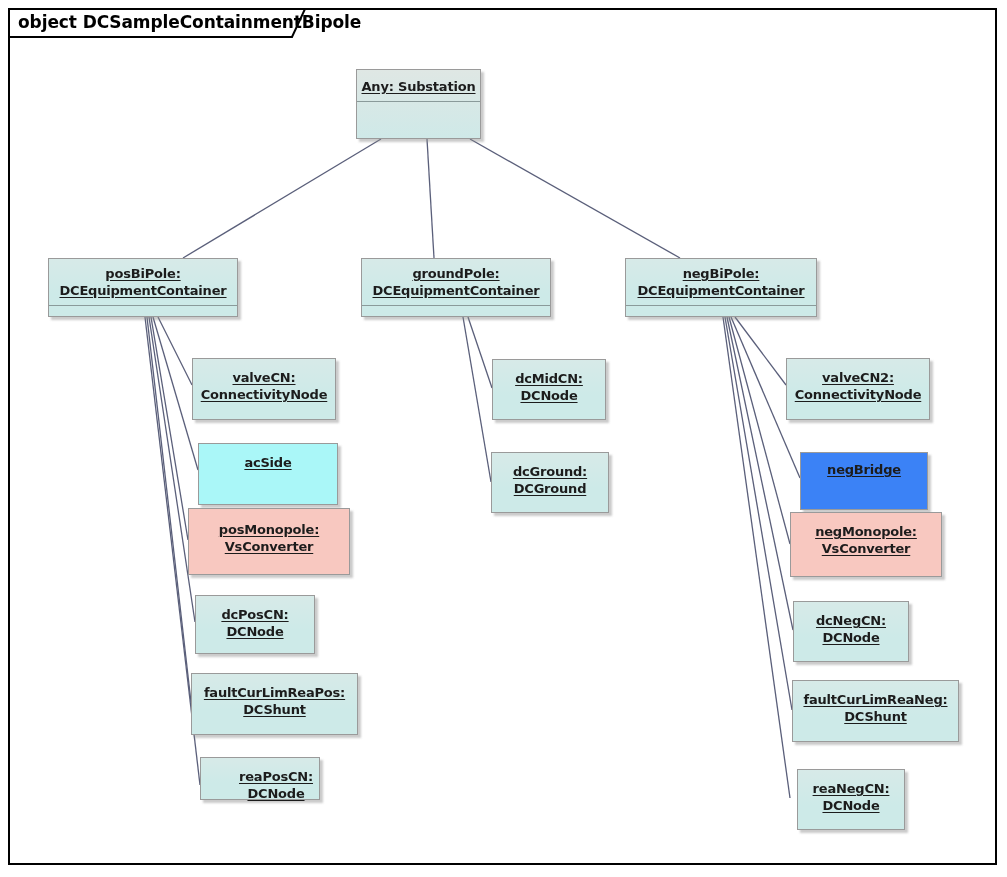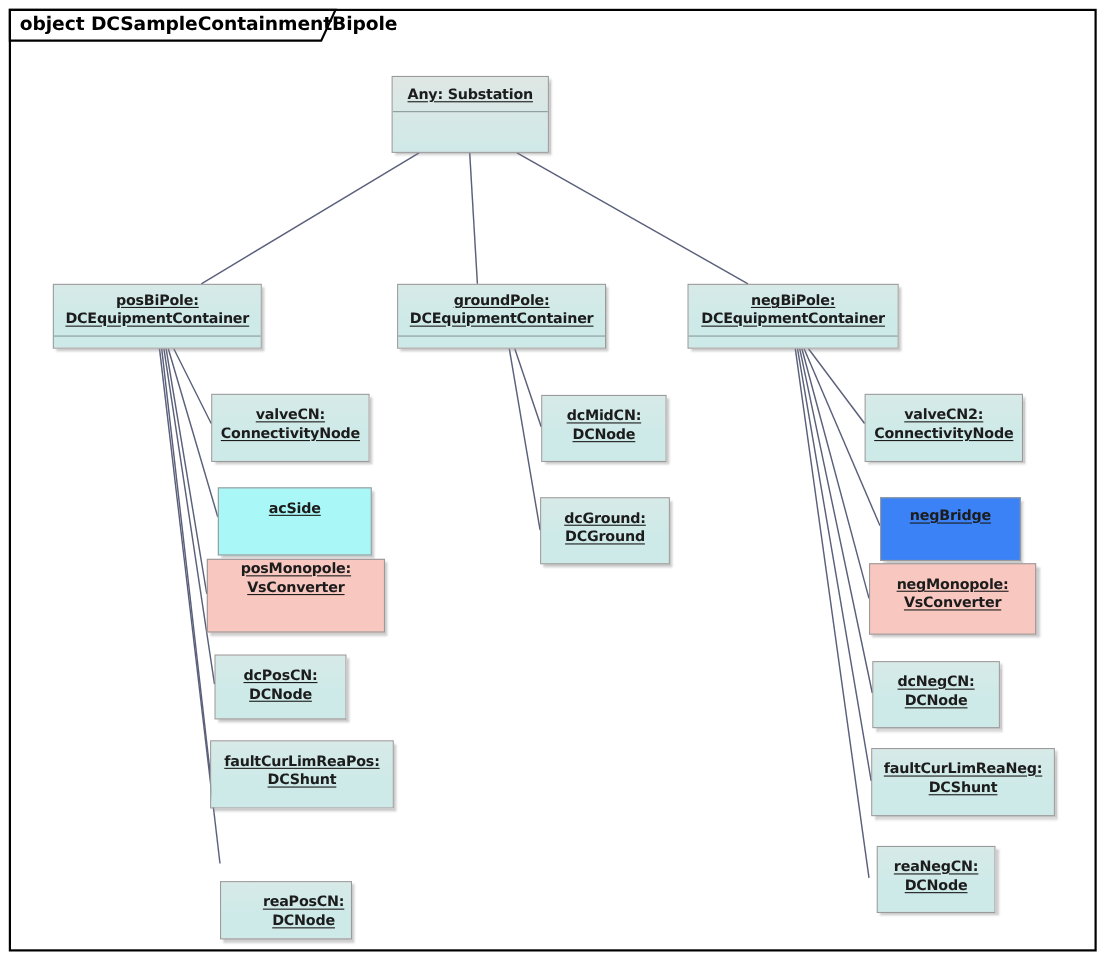--- a/index.html
+++ b/index.html
@@ -107,21 +107,21 @@
         <polyline points="729,317 790,544" fill="none" stroke="#5a5f7a" stroke-width="1.3"></polyline>
         <polyline points="727,317 793,630" fill="none" stroke="#5a5f7a" stroke-width="1.3"></polyline>
         <polyline points="725,317 792,710" fill="none" stroke="#5a5f7a" stroke-width="1.3"></polyline>
         <polyline points="723,317 790,798" fill="none" stroke="#5a5f7a" stroke-width="1.3"></polyline>
       </g>
   </svg>
 
   <div class="frame-tab-label">object DCSampleContainmentBipole</div>
 
   <div id="nodes-layer">
-      <div class="node-box" style="left: 356px; top: 69px; width: 143px; height: 70px; z-index: 10; background: linear-gradient(rgb(223, 231, 228) 0%, rgb(207, 233, 232) 100%);">
+      <div class="node-box" style="left: 356px; top: 69px; width: 125px; height: 70px; z-index: 10; background: linear-gradient(rgb(223, 231, 228) 0%, rgb(207, 233, 232) 100%);">
         <div class="node-label" style="margin-top: 8px;">
           <span>Any: Substation</span>
         </div>
         <div class="node-sep" style="top: 31px;"></div>
       </div>
       <div class="node-box" style="left: 48px; top: 258px; width: 190px; height: 59px; z-index: 11; background: linear-gradient(rgb(215, 234, 232) 0%, rgb(205, 234, 232) 60%);">
         <div class="node-label" style="margin-top: 6px;">
           <span>posBiPole:</span>
           <span>DCEquipmentContainer</span>
         </div>
@@ -146,38 +146,38 @@
           <span>valveCN:</span>
           <span>ConnectivityNode</span>
         </div>
       </div>
       <div class="node-box" style="left: 198px; top: 443px; width: 140px; height: 62px; z-index: 15; background: rgb(170, 247, 248);">
         <div class="node-label" style="margin-top: 10px;">
           <span>acSide</span>
         </div>
       </div>
       <div class="node-box" style="left: 188px; top: 508px; width: 162px; height: 67px; z-index: 16; background: rgb(248, 200, 192);">
-        <div class="node-label" style="margin-top: 0;">
+        <div class="node-label" style="margin-top: 12px;">
           <span>posMonopole:</span>
           <span>VsConverter</span>
         </div>
       </div>
       <div class="node-box" style="left: 195px; top: 595px; width: 120px; height: 59px; z-index: 17; background: linear-gradient(rgb(215, 234, 232) 0%, rgb(205, 234, 232) 60%);">
         <div class="node-label" style="margin-top: 10px;">
           <span>dcPosCN:</span>
           <span>DCNode</span>
         </div>
       </div>
       <div class="node-box" style="left: 191px; top: 673px; width: 167px; height: 62px; z-index: 18; background: linear-gradient(rgb(215, 234, 232) 0%, rgb(205, 234, 232) 60%);">
         <div class="node-label" style="margin-top: 10px;">
           <span>faultCurLimReaPos:</span>
           <span>DCShunt</span>
         </div>
       </div>
-      <div class="node-box" style="left: 200px; top: 801px; width: 120px; height: 53px; z-index: 19; background: linear-gradient(rgb(215, 234, 232) 0%, rgb(205, 234, 232) 60%); padding-left: 32px;">
+      <div class="node-box" style="left: 200px; top: 757px; width: 120px; height: 43px; z-index: 19; background: linear-gradient(rgb(215, 234, 232) 0%, rgb(205, 234, 232) 60%); padding-left: 32px;">
         <div class="node-label" style="margin-top: 10px;">
           <span>reaPosCN:</span>
           <span>DCNode</span>
         </div>
       </div>
       <div class="node-box" style="left: 492px; top: 359px; width: 114px; height: 61px; z-index: 20; background: linear-gradient(rgb(215, 234, 232) 0%, rgb(205, 234, 232) 60%);">
         <div class="node-label" style="margin-top: 10px;">
           <span>dcMidCN:</span>
           <span>DCNode</span>
         </div>

